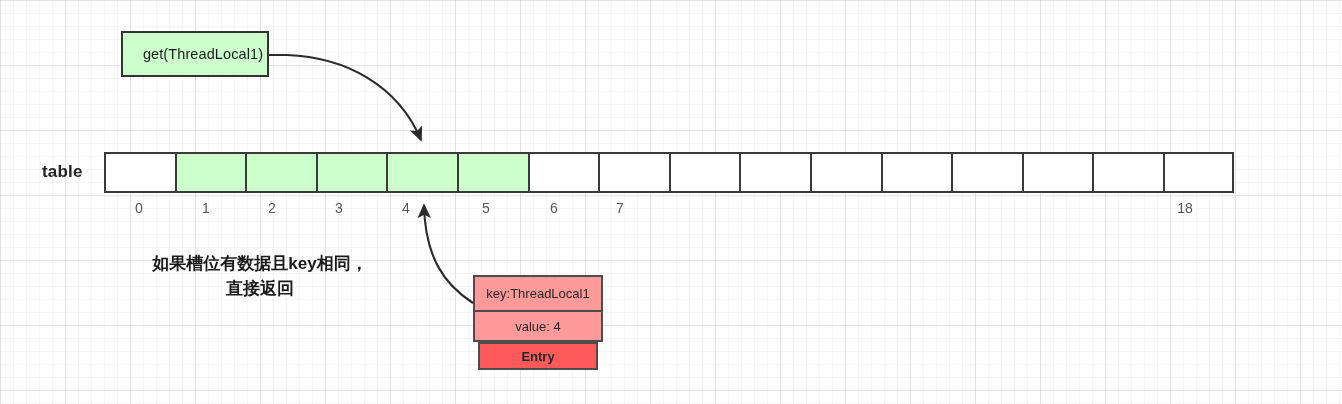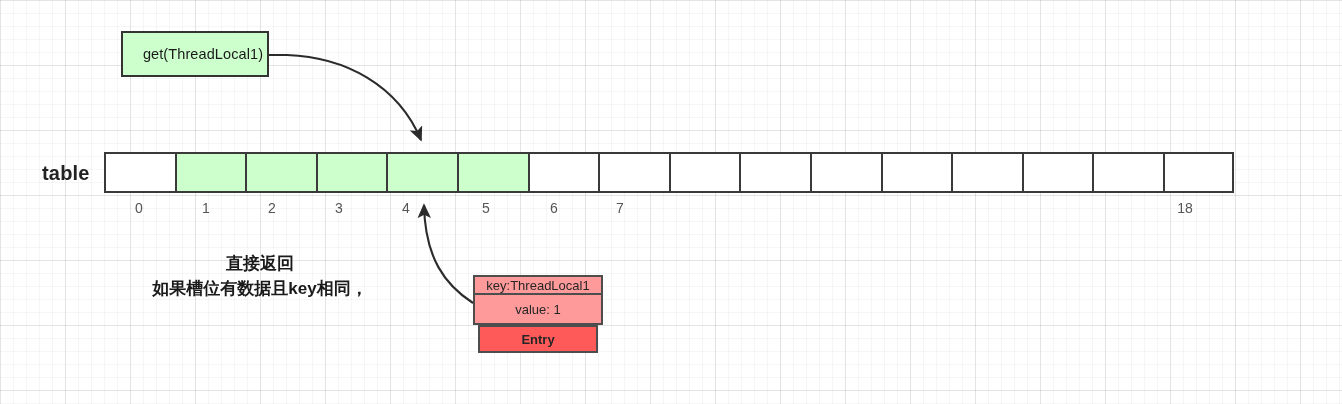--- a/index.html
+++ b/index.html
@@ -42,21 +42,21 @@
     color: #1a1a1a;
     letter-spacing: 0.1px;
     padding-left: 16px;
   }
 
   
   .table-label {
     position: absolute;
     left: 42px;
     top: 162px;
-    font-size: 20px;
+    font-size: 17px;
     font-weight: bold;
     color: #222222;
     letter-spacing: 0.2px;
   }
 
   
   #table-row {
     position: absolute;
     left: 104px;
     top: 152px;
@@ -103,21 +103,21 @@
   }
 
   
   #entry-box {
     position: absolute;
     left: 473px;
     top: 275px;
     width: 130px;
   }
   .entry-field {
-    height: 20px;
+    height: 37px;
     background: #ff9a9a;
     border: 2px solid #4d4d4d;
     box-sizing: border-box;
     display: flex;
     align-items: center;
     justify-content: center;
     font-size: 13px;
     color: #262626;
   }
   .entry-field + .entry-field {
@@ -182,27 +182,27 @@
       <div class="idx" style="left: 272px;">2</div>
       <div class="idx" style="left: 339px;">3</div>
       <div class="idx" style="left: 406px;">4</div>
       <div class="idx" style="left: 486px;">5</div>
       <div class="idx" style="left: 554px;">6</div>
       <div class="idx" style="left: 620px;">7</div>
       <div class="idx" style="left: 1185px;">18</div>
     </div>
 
   <div class="note">
+    <div>如果槽位有数据且key相同，</div>
     <div>直接返回</div>
-    <div>如果槽位有数据且key相同，</div>
   </div>
 
   <div id="entry-box">
     <div class="entry-field">key:ThreadLocal1</div>
-    <div class="entry-field">value: 1</div>
+    <div class="entry-field">value: 4</div>
     <div class="entry-title">Entry</div>
   </div>
 
   <svg id="arrows" viewBox="0 0 1342 404" xmlns="http://www.w3.org/2000/svg">
     <defs>
       <marker id="ah" markerWidth="9" markerHeight="9" refX="6.2" refY="3.2" orient="auto" markerUnits="strokeWidth">
         <path d="M0,0 L7,3.2 L0,6.4 L1.5,3.2 z" fill="#2b2b2b"></path>
       </marker>
     </defs>
     <path d="M269,55 L287,55 C345,57 398,85 421,140" fill="none" stroke="#2b2b2b" stroke-width="2.1" marker-end="url(#ah)"></path>

